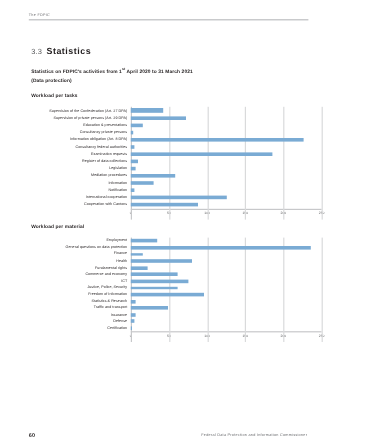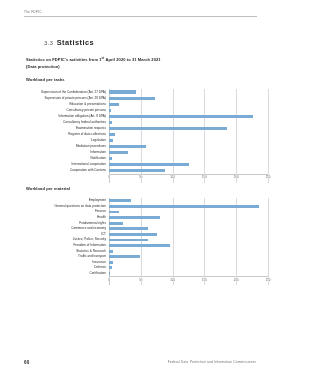--- a/index.html
+++ b/index.html
@@ -39,21 +39,21 @@
   .runhead-rule {
     margin-top: 2.2px;
     height: 0.5px;
     background: #bcbec0;
     width: 100%;
   }
 
   
   .sec-title {
     position: absolute;
-    left: 44px;
+    left: 26px;
     top: 38px;
     display: flex;
     align-items: baseline;
     gap: 3.5px;
     white-space: nowrap;
   }
   .sec-num {
     font-size: 6.2px;
     color: #58595b;
     font-weight: 400;

